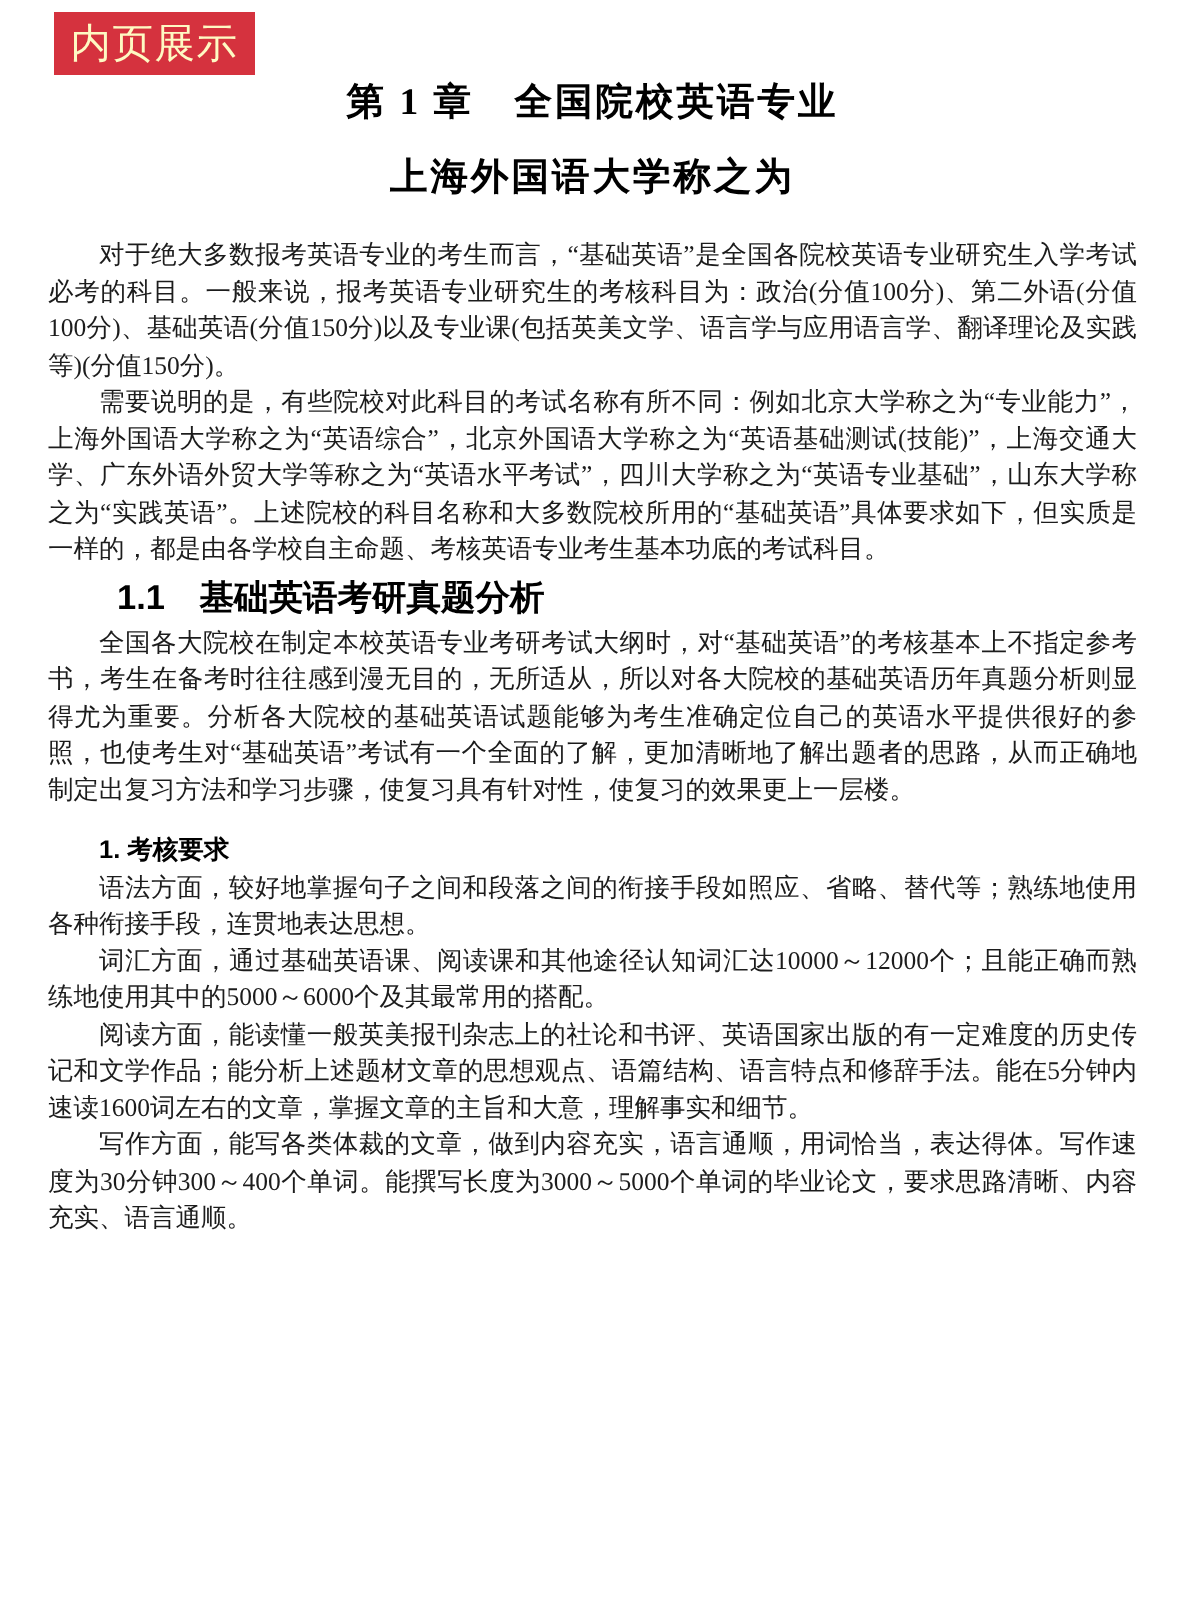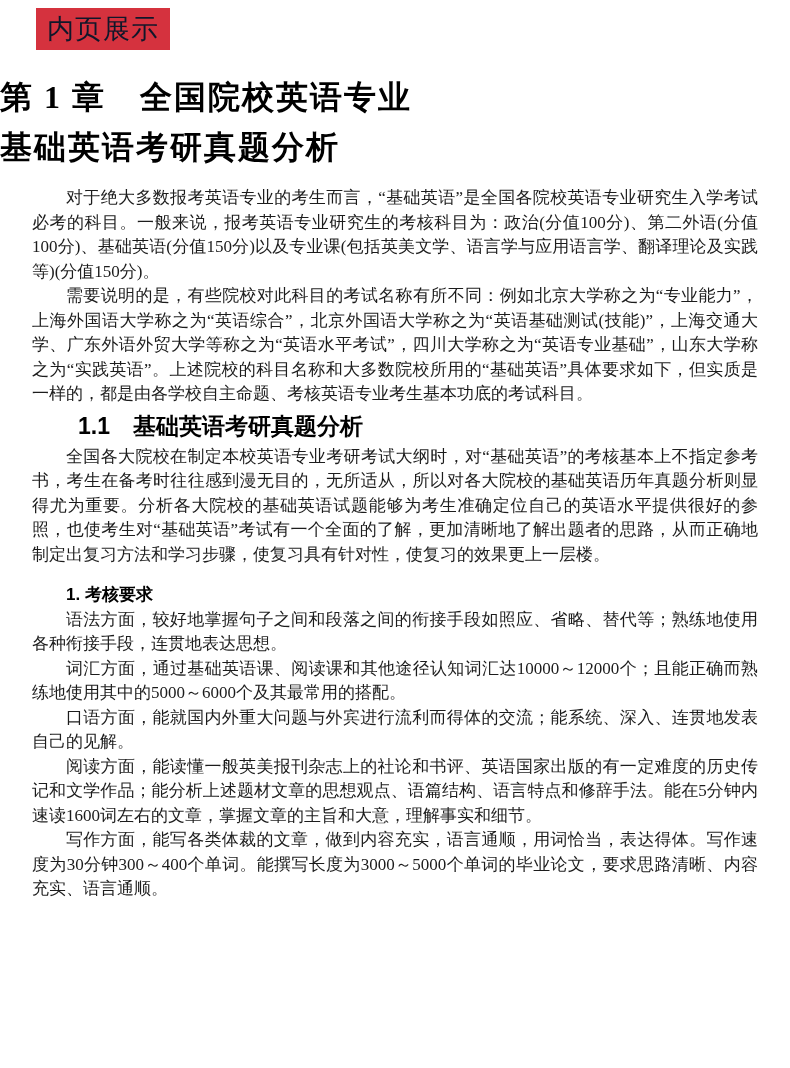--- a/index.html
+++ b/index.html
@@ -23,23 +23,24 @@
     padding: 0 11px;
     background: #d5323e;
     color: #ffffff;
     font-family: "Liberation Sans", "DejaVu Sans", sans-serif;
     font-size: 27px;
     font-weight: 500;
     letter-spacing: 1px;
   }
 
   .chapter-title {
-    padding-top: 72px;
+    padding-top: 44px;
+    text-align: center;
     font-weight: bold;
-    font-size: 32px;
+    font-size: 25px;
     line-height: 50px;
     color: #000000;
     letter-spacing: 2px;
   }
 
   .doc-body {
     margin: 14px 32px 0 32px;
     font-size: 17px;
     line-height: 24.5px;
     text-align: justify;
@@ -68,45 +69,44 @@
     text-indent: 2em;
     color: #000000;
     margin-top: 16px;
   }
 </style>
 </head>
 <body>
 
 <div class="page">
 
-  <div class="badge" style="background: rgb(213, 50, 62); color: #0f172a;">内页展示</div>
+  <div class="badge" style="background: rgb(213, 50, 62); color: #fef9c3;">内页展示</div>
 
   <div class="chapter-title">
     <div>第 1 章　全国院校英语专业</div>
-    <div>基础英语考研真题分析</div>
+    <div>上海外国语大学称之为</div>
   </div>
 
   <div class="doc-body">
 
     <p>对于绝大多数报考英语专业的考生而言，“基础英语”是全国各院校英语专业研究生入学考试必考的科目。一般来说，报考英语专业研究生的考核科目为：政治(分值100分)、第二外语(分值100分)、基础英语(分值150分)以及专业课(包括英美文学、语言学与应用语言学、翻译理论及实践等)(分值150分)。</p>
 
     <p>需要说明的是，有些院校对此科目的考试名称有所不同：例如北京大学称之为“专业能力”，上海外国语大学称之为“英语综合”，北京外国语大学称之为“英语基础测试(技能)”，上海交通大学、广东外语外贸大学等称之为“英语水平考试”，四川大学称之为“英语专业基础”，山东大学称之为“实践英语”。上述院校的科目名称和大多数院校所用的“基础英语”具体要求如下，但实质是一样的，都是由各学校自主命题、考核英语专业考生基本功底的考试科目。</p>
 
     <p class="section-heading">1.1　基础英语考研真题分析</p>
 
     <p>全国各大院校在制定本校英语专业考研考试大纲时，对“基础英语”的考核基本上不指定参考书，考生在备考时往往感到漫无目的，无所适从，所以对各大院校的基础英语历年真题分析则显得尤为重要。分析各大院校的基础英语试题能够为考生准确定位自己的英语水平提供很好的参照，也使考生对“基础英语”考试有一个全面的了解，更加清晰地了解出题者的思路，从而正确地制定出复习方法和学习步骤，使复习具有针对性，使复习的效果更上一层楼。</p>
 
     <p class="subsection-heading">1. 考核要求</p>
 
 
     <p>语法方面，较好地掌握句子之间和段落之间的衔接手段如照应、省略、替代等；熟练地使用各种衔接手段，连贯地表达思想。</p>
 
     <p>词汇方面，通过基础英语课、阅读课和其他途径认知词汇达10000～12000个；且能正确而熟练地使用其中的5000～6000个及其最常用的搭配。</p>
 
 
-    <p>口语方面，能就国内外重大问题与外宾进行流利而得体的交流；能系统、深入、连贯地发表自己的见解。</p>
 
     <p>阅读方面，能读懂一般英美报刊杂志上的社论和书评、英语国家出版的有一定难度的历史传记和文学作品；能分析上述题材文章的思想观点、语篇结构、语言特点和修辞手法。能在5分钟内速读1600词左右的文章，掌握文章的主旨和大意，理解事实和细节。</p>
 
     <p>写作方面，能写各类体裁的文章，做到内容充实，语言通顺，用词恰当，表达得体。写作速度为30分钟300～400个单词。能撰写长度为3000～5000个单词的毕业论文，要求思路清晰、内容充实、语言通顺。</p>
 
   </div>
 </div>
 
 </body></html>

